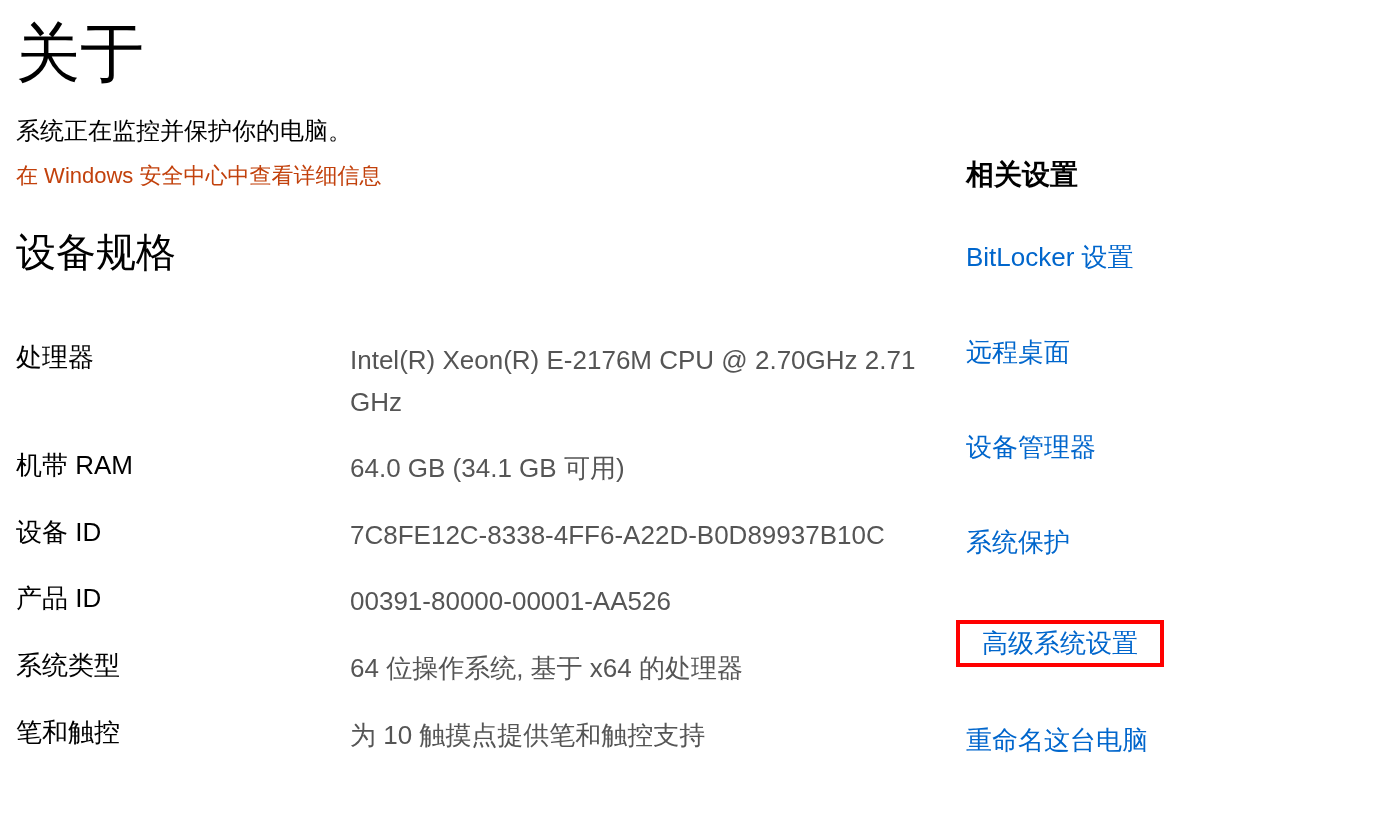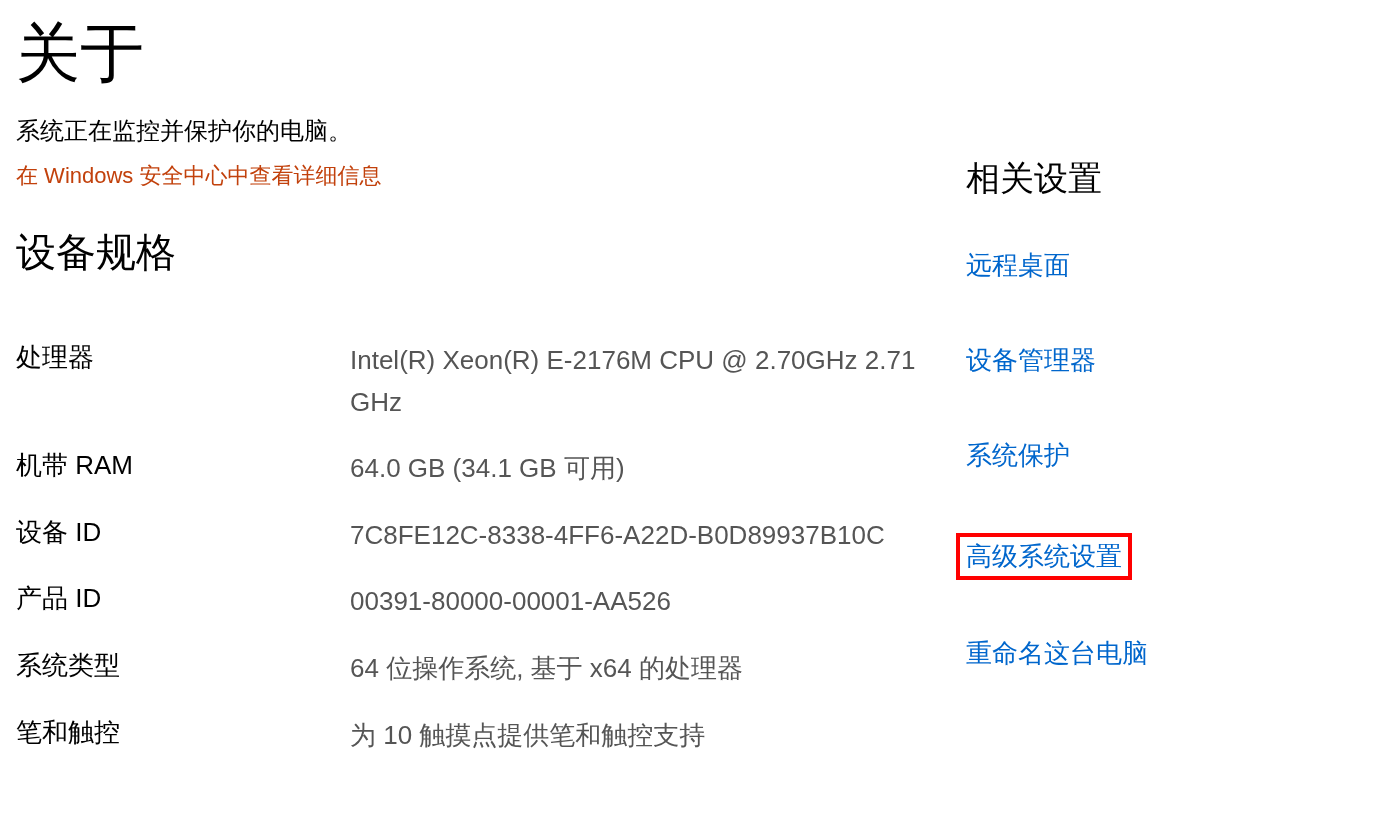--- a/index.html
+++ b/index.html
@@ -67,35 +67,36 @@
       font-size: 26px;
       color: #000;
     }
     .spec-value {
       flex: 1;
       font-size: 26px;
       color: #555;
       line-height: 1.6;
     }
     .sidebar-title {
-      font-size: 34px;
+      font-size: 28px;
       color: #000;
       margin-bottom: 46px;
+      font-weight: bold;
     }
     .sidebar-link {
       color: #0066cc;
       font-size: 26px;
       text-decoration: none;
       cursor: pointer;
       display: block;
       margin-bottom: 60px;
     }
     .highlighted {
       border: 4px solid #ff0000;
-      padding: 2px 6px;
+      padding: 2px 22px;
       margin-left: -10px;
       display: inline-block;
       margin-bottom: 56px;
     }
   </style>
 </head>
 <body>
 
 <div class="container">
   <div class="main-content">
@@ -128,20 +129,21 @@
       </div>
       <div class="spec-row">
         <div class="spec-label">笔和触控</div>
         <div class="spec-value">为 10 触摸点提供笔和触控支持</div>
       </div>
     </div>
   </div>
 
   <div class="sidebar">
     <div class="sidebar-title">相关设置</div>
+    <a class="sidebar-link">BitLocker 设置</a>
     <a class="sidebar-link">远程桌面</a>
     <a class="sidebar-link">设备管理器</a>
     <a class="sidebar-link">系统保护</a>
     <span class="highlighted">
       <a class="sidebar-link" style="margin-bottom:0;">高级系统设置</a>
     </span>
     <a class="sidebar-link">重命名这台电脑</a>
   </div>
 </div>
 

